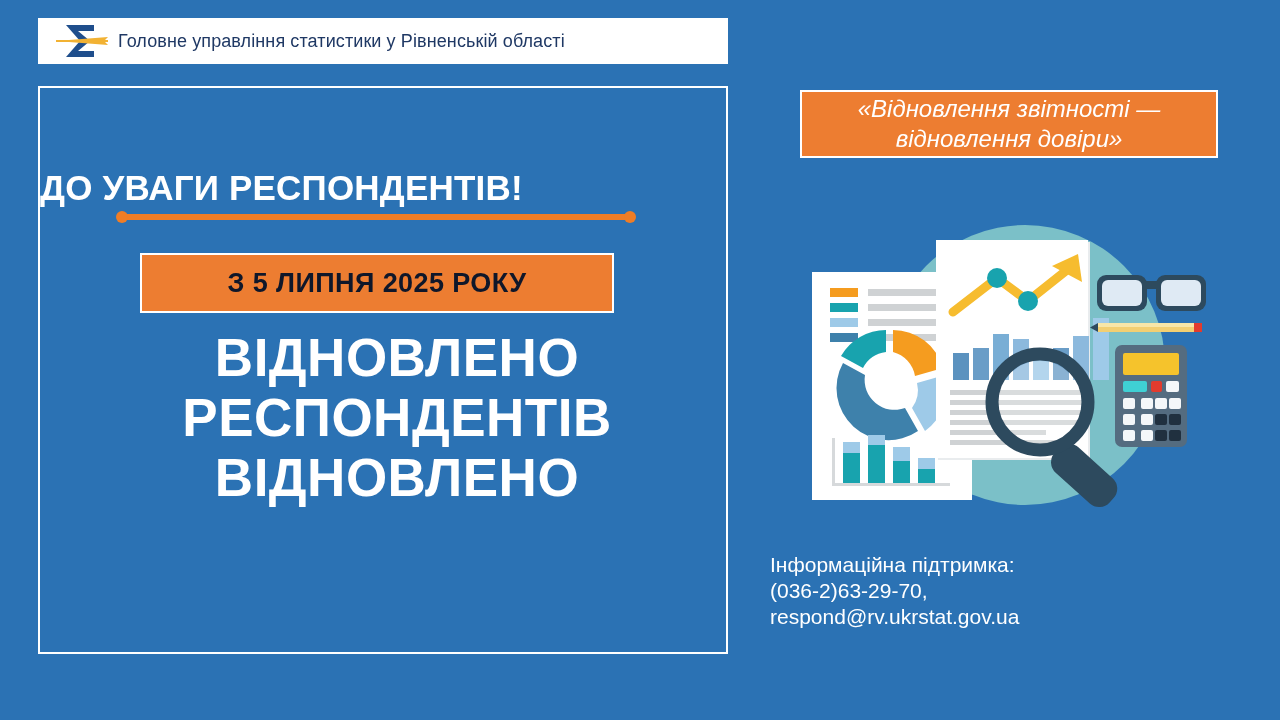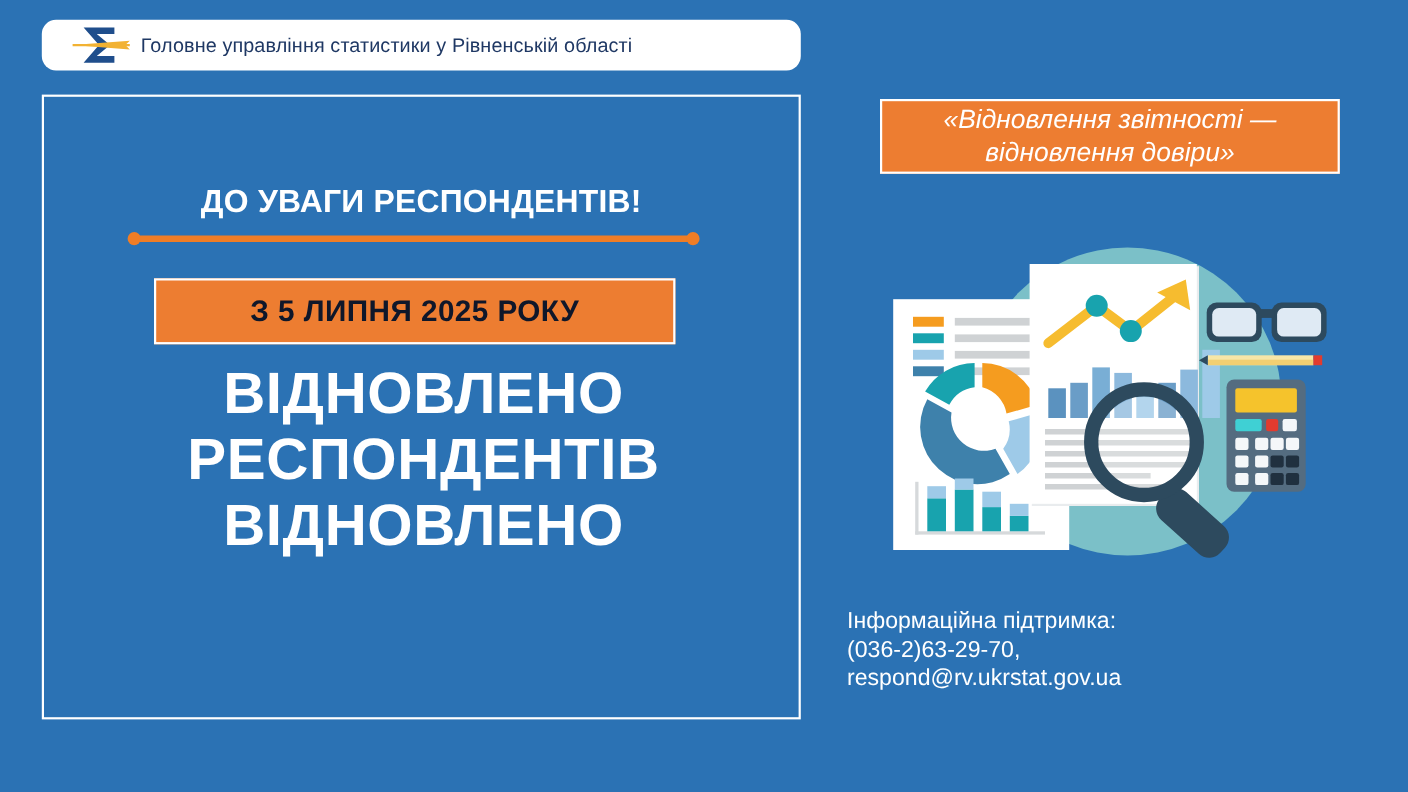--- a/index.html
+++ b/index.html
@@ -16,44 +16,43 @@
     background:#2b72b4;
   }
 
   
   .header-bar {
     position:absolute;
     left:38px; top:18px;
     width:690px; height:46px;
     background:#ffffff;
     display:flex; align-items:center;
-    padding-left:24px;
-    border-radius:13px;
+    padding-left:14px;
   }
   .org-logo { width:62px; height:40px; flex:0 0 auto; position:relative; }
   .org-title {
     font-size:18px;
     color:#1f3864;
     white-space:nowrap;
     letter-spacing:.1px;
     margin-left:4px;
   }
 
   
   .left-panel {
     position:absolute;
     left:38px; top:86px;
     width:690px; height:568px;
     border:2px solid #ffffff;
   }
   .attention-title {
     position:absolute;
     left:0; top:80px; width:100%;
-    text-align:center;
-    font-size:29px; font-weight:bold;
+    text-align:left;
+    font-size:35px; font-weight:bold;
     color:#ffffff;
     letter-spacing:.2px;
   }
   .divider {
     position:absolute;
     left:82px; top:126px;
     width:508px; height:6px;
     background:#ef7d26;
     border-radius:3px;
   }
@@ -74,21 +73,21 @@
     border:2px solid #ffffff;
     display:flex; align-items:center; justify-content:center;
   }
   .date-box span {
     font-size:27px; font-weight:bold;
     color:#0f172a; letter-spacing:.4px;
   }
 
   .headline {
     position:absolute;
-    left:20px; top:240px;
+    left:32px; top:240px;
     width:650px;
     text-align:center;
     font-size:53px; font-weight:bold;
     line-height:60px;
     color:#ffffff;
     letter-spacing:.5px;
   }
 
   
   .quote-box {

